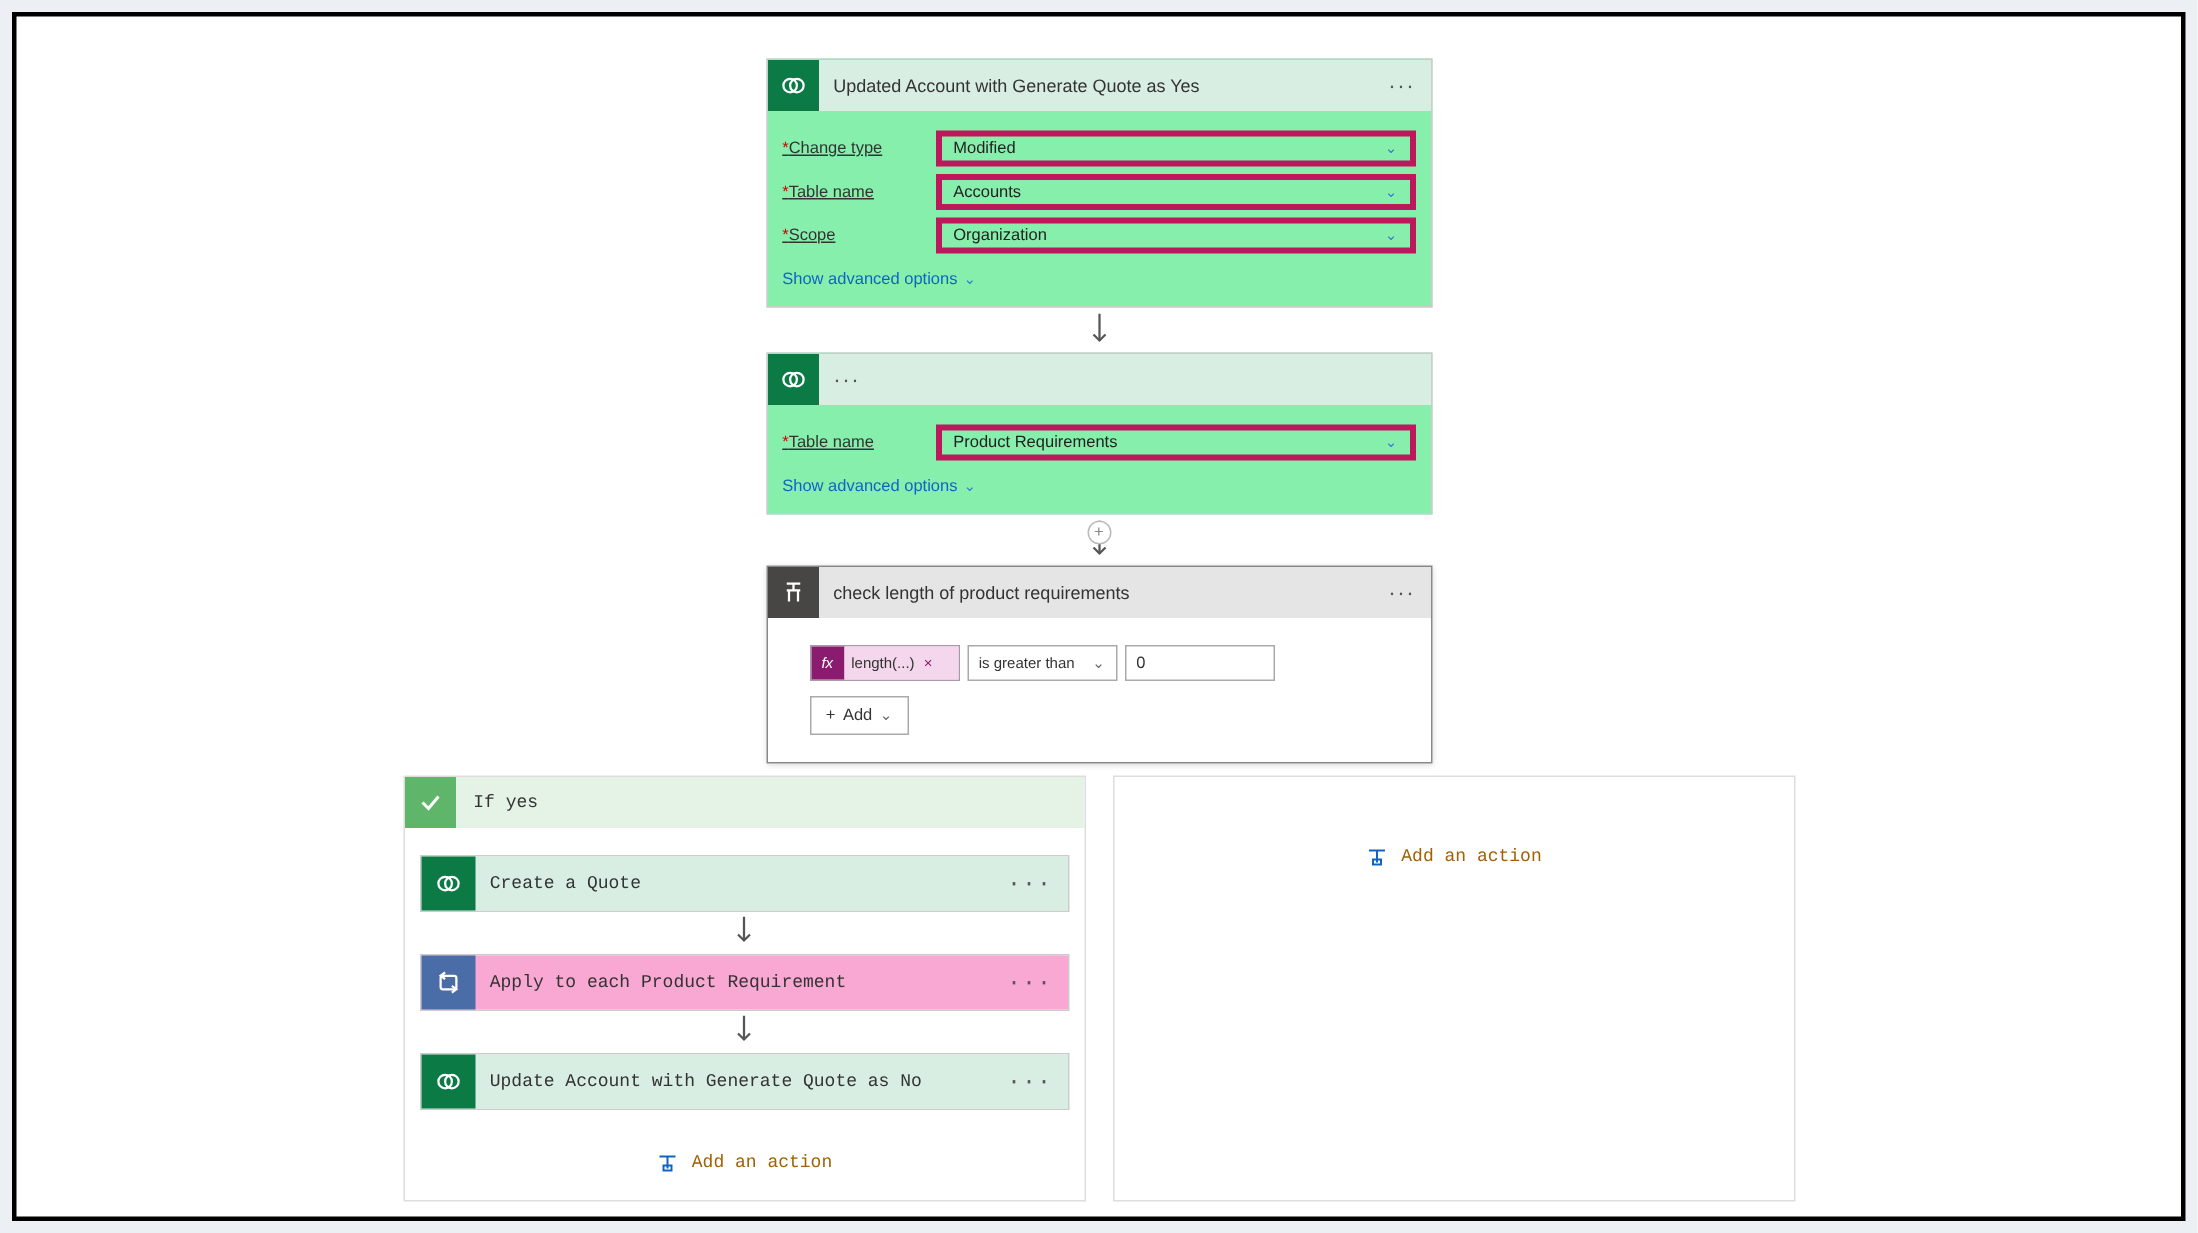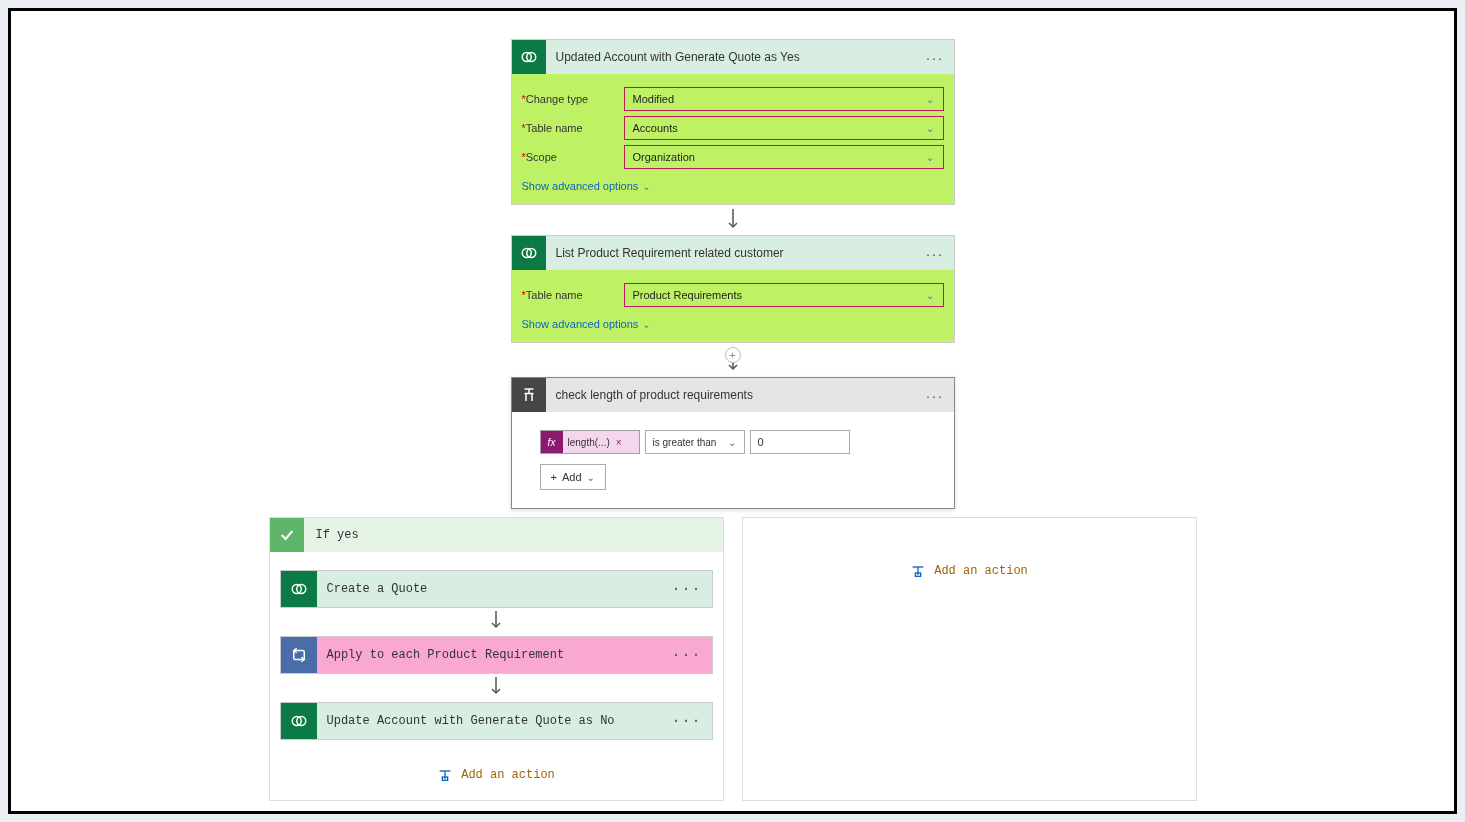--- a/index.html
+++ b/index.html
@@ -16,21 +16,21 @@
     position: relative;
     overflow: hidden;
   }
   .canvas {
     position: relative;
     width: 100%;
     height: 100%;
     padding-top: 28px;
   }
   .card {
-    background: #bef264;
+    background: #86efac;
     border: 1px solid #ccc;
     width: 444px;
     margin: 0 auto;
   }
   .card-header {
     display: flex;
     align-items: center;
     height: 34px;
     background: #d9eee2;
     position: relative;
@@ -65,25 +65,26 @@
   }
   .field-row {
     display: flex;
     align-items: center;
     margin: 5px 0;
   }
   .field-label {
     width: 102px;
     font-size: 11px;
     color: #333;
+    text-decoration: underline;
   }
   .req { color: #c00; }
   .select {
     flex: 1;
-    border: 1px solid #be185d;
+    border: 4px solid #be185d;
     height: 24px;
     display: flex;
     align-items: center;
     justify-content: space-between;
     padding: 0 8px;
     font-size: 11px;
     color: #222;
     cursor: pointer;
   }
   .chev-down {
@@ -340,21 +341,20 @@
     </div>
 
     <div class="card">
       <div class="card-header">
         <div class="iconbox">
           <svg width="18" height="18" viewBox="0 0 24 24">
               <circle cx="9" cy="12" r="6" fill="none" stroke="#fff" stroke-width="2"></circle>
               <circle cx="15" cy="12" r="6" fill="none" stroke="#fff" stroke-width="2"></circle>
             </svg>
         </div>
-        <div class="title">List Product Requirement related customer</div>
         <div class="dots">···</div>
       </div>
       <div class="card-body">
         <div class="field-row">
           <div class="field-label"><span class="req">*</span><span>Table name</span></div>
           <div class="select">
               <span>Product Requirements</span>
               <span class="chev-down">⌄</span>
             </div>
         </div>

